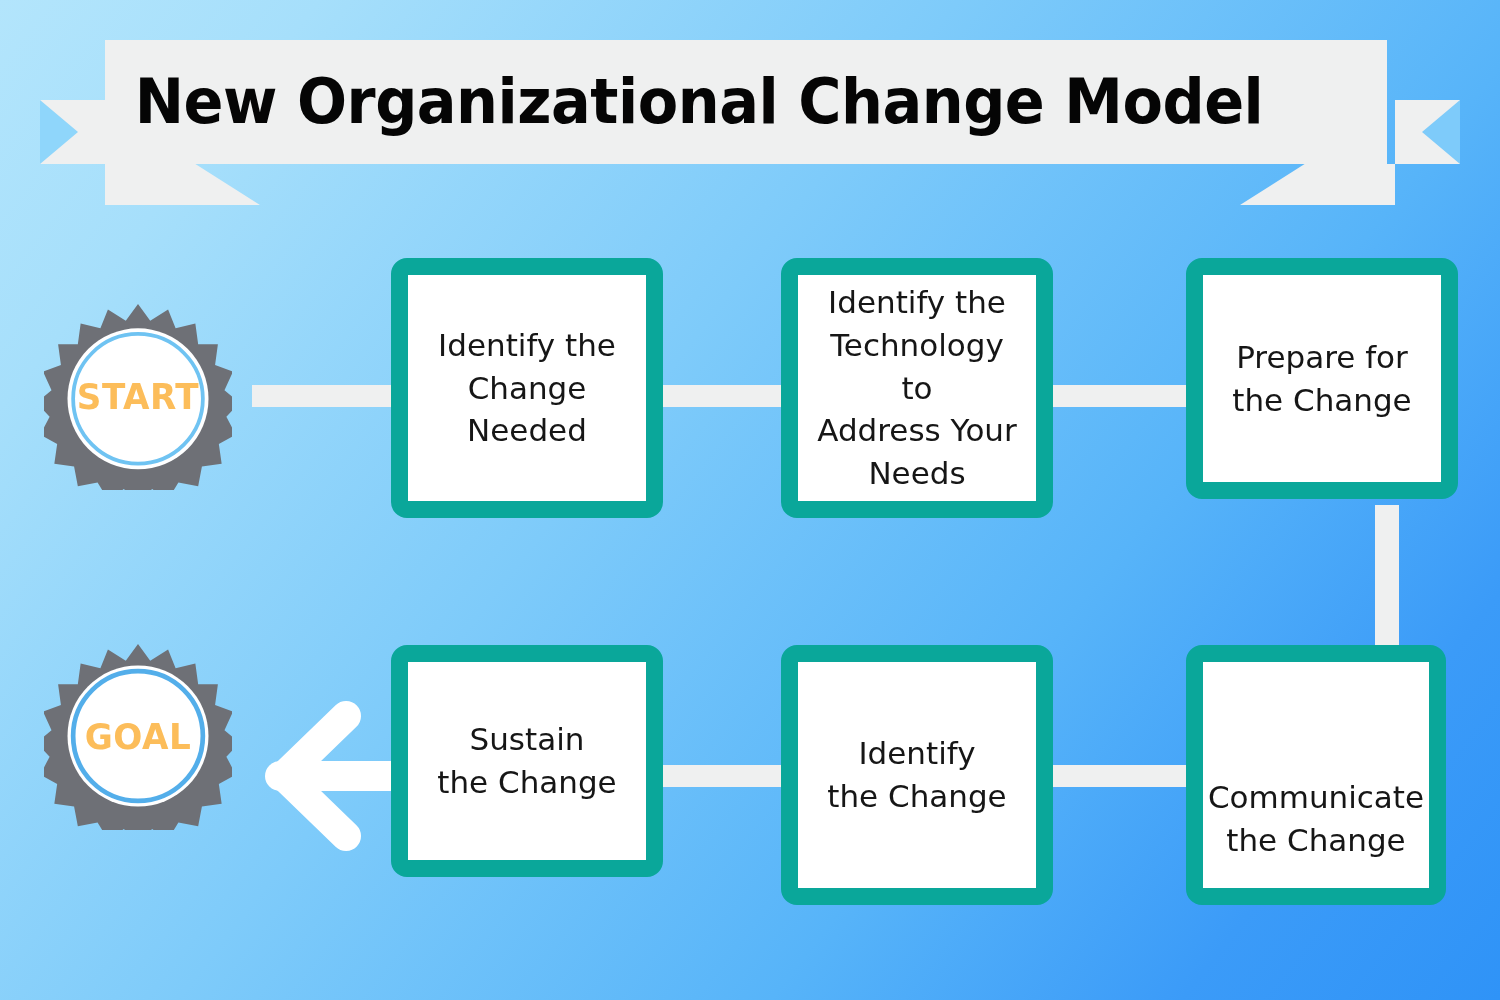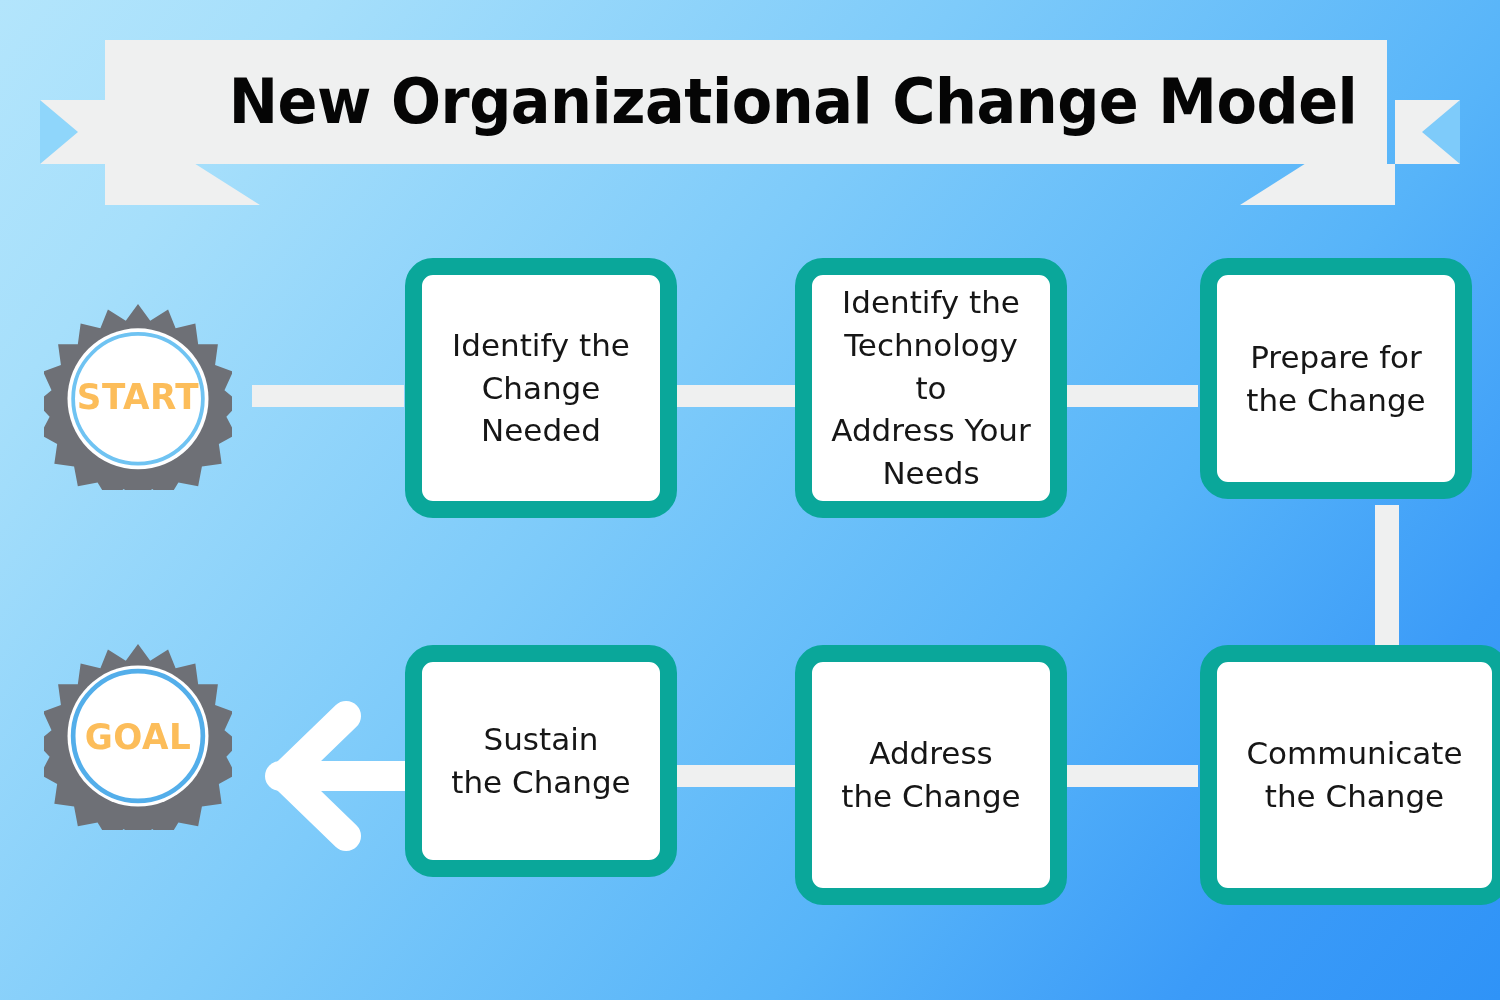--- a/index.html
+++ b/index.html
@@ -31,21 +31,21 @@
   }
   #banner-plate {
     position: absolute;
     left: 105px;
     top: 40px;
     width: 1282px;
     height: 124px;
     background: #eff0f0;
     display: flex;
     align-items: center;
-    justify-content: flex-end;
+    justify-content: flex-start;
   }
   #banner-title {
     font-family: "DejaVu Sans", "Liberation Sans", sans-serif;
     font-weight: bold;
     font-size: 62px;
     letter-spacing: -0.5px;
     color: #050505;
     white-space: nowrap;
     transform: scaleX(0.95);
     line-height: 1;
@@ -95,42 +95,41 @@
     width: 190px;
     height: 180px;
   }
 
   
   .box {
     position: absolute;
     box-sizing: border-box;
     background: #ffffff;
     border: 17px solid #0aa79a;
-    border-radius: 28px;
+    border-radius: 16px;
     display: flex;
     align-items: center;
     justify-content: center;
     text-align: center;
     padding: 26px 16px;
-    margin-left: 14px;
   }
   .box-label {
     font-family: "DejaVu Sans", "Liberation Sans", sans-serif;
     font-size: 31px;
     line-height: 1.38;
     color: #161616;
     white-space: pre-line;
   }
 
   #box-1 { left: 391px;  top: 258px; width: 272px; height: 260px; }
   #box-2 { left: 781px;  top: 258px; width: 272px; height: 260px; }
   #box-3 { left: 1186px; top: 258px; width: 272px; height: 241px; }
   #box-4 { left: 391px;  top: 645px; width: 272px; height: 232px; }
   #box-5 { left: 781px;  top: 645px; width: 272px; height: 260px; }
-  #box-6 { left: 1186px; top: 645px; width: 309px; height: 260px; }
+  #box-6 { left: 1186px; top: 645px; width: 260px; height: 260px; align-items: flex-end; }
 </style>
 </head>
 <body>
 
 <div id="canvas">
 
   <svg id="banner-tails" viewBox="0 0 1500 240">
 
     <polygon points="40,100 105,100 105,205 145,205 145,164 40,164" fill="#eff0f0"></polygon>
     <polygon points="40,100 78,132 40,164" fill="#8fd6fb"></polygon>
@@ -190,21 +189,21 @@
   </div>
   <div class="box" id="box-3">
     <span class="box-label">Prepare for
 the Change</span>
   </div>
   <div class="box" id="box-4">
     <span class="box-label">Sustain
 the Change</span>
   </div>
   <div class="box" id="box-5">
-    <span class="box-label">Address
+    <span class="box-label">Identify
 the Change</span>
   </div>
   <div class="box" id="box-6">
     <span class="box-label">Communicate
 the Change</span>
   </div>
 
 </div>
 
 </body></html>

